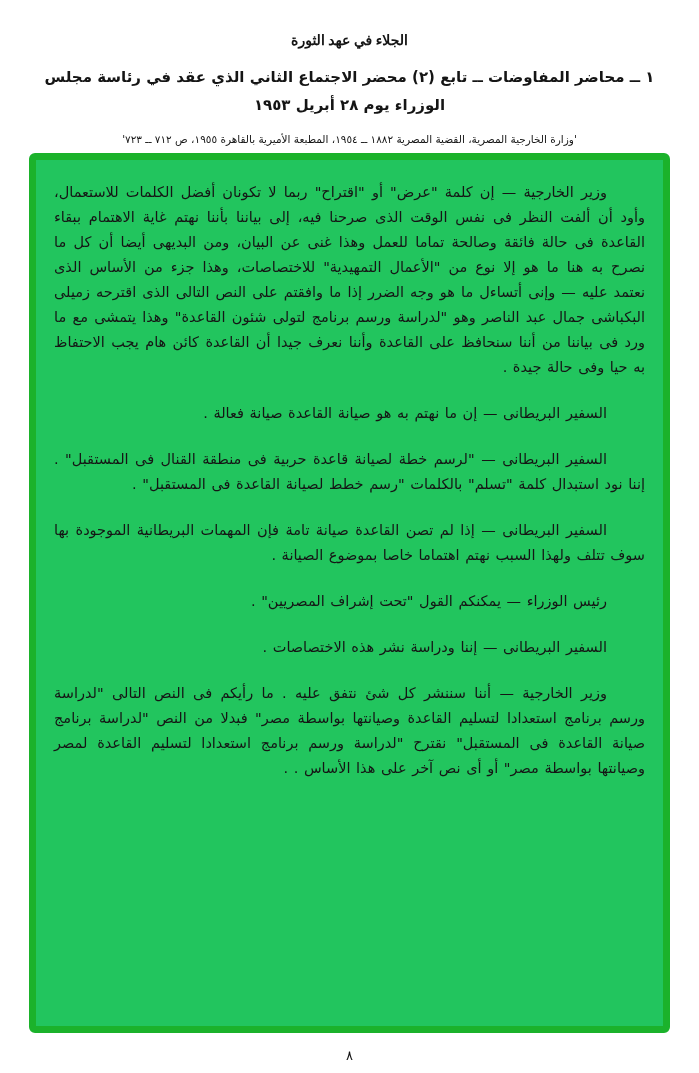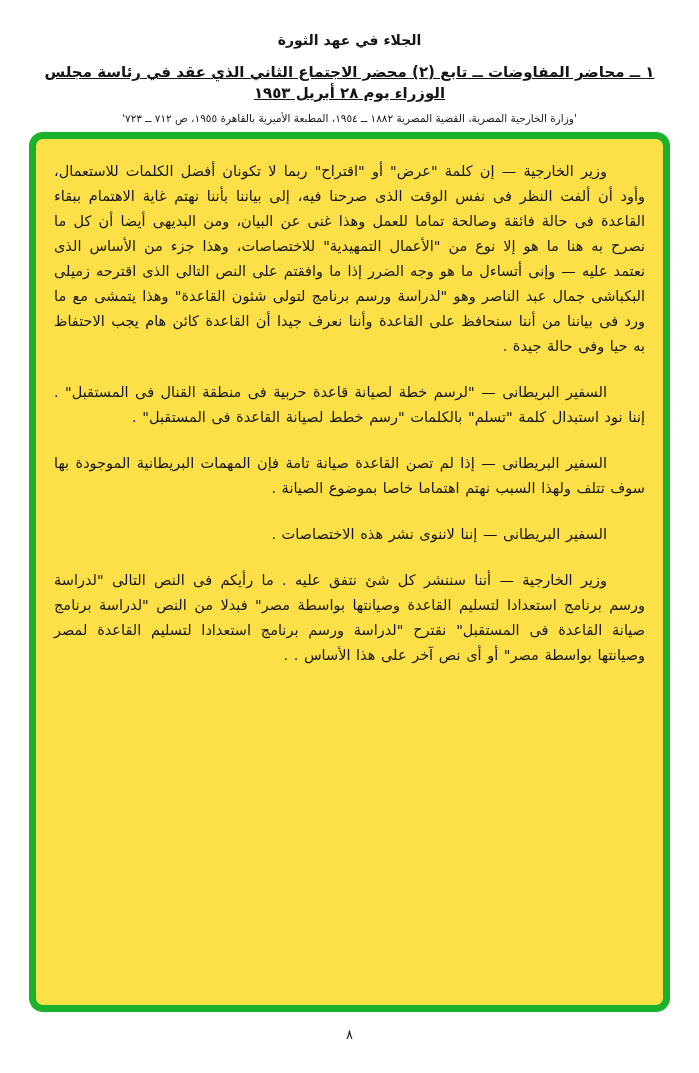--- a/index.html
+++ b/index.html
@@ -22,43 +22,43 @@
   }
   .hdr {
     direction: rtl;
     text-align: center;
   }
   .book-title {
     font-size: 14px;
     font-weight: bold;
     letter-spacing: 0.3px;
     margin-bottom: 14px;
+    font-family: Liberation Serif, serif;
   }
   .section-heading {
     font-size: 15px;
     font-weight: bold;
     padding: 0 26px;
-    line-height: 21px;
-    margin-bottom: 8px;
-    text-decoration: underline;
+    line-height: 28px;
+    margin-bottom: 14px;
   }
   .source-citation {
     font-size: 10.5px;
     font-weight: normal;
     margin-bottom: 8px;
   }
   .green-frame {
     direction: rtl;
     box-sizing: border-box;
     margin: 2px 29px 0 29px;
     border: 7px solid #1bb22b;
-    border-radius: 14px;
+    border-radius: 6px;
     padding: 20px 18px 22px 18px;
     min-height: 880px;
-    background: #fde047;
+    background: #22c55e;
   }
   .para {
     margin: 0 0 21px 0;
     font-size: 14.5px;
     line-height: 25px;
     text-align: justify;
     text-indent: 38px;
     word-spacing: 1px;
   }
   .para:last-child {
@@ -84,37 +84,45 @@
   </div>
 
   <div class="green-frame" style="border-color: rgb(27, 178, 43);">
 
     <p class="para">
       <span class="speaker">وزير الخارجية —</span>
       <span>إن كلمة "عرض" أو "اقتراح" ربما لا تكونان أفضل الكلمات للاستعمال، وأود أن ألفت النظر فى نفس الوقت الذى صرحنا فيه، إلى بياننا بأننا نهتم غاية الاهتمام ببقاء القاعدة فى حالة فائقة وصالحة تماما للعمل وهذا غنى عن البيان، ومن البديهى أيضا أن كل ما نصرح به هنا ما هو إلا نوع من "الأعمال التمهيدية" للاختصاصات، وهذا جزء من الأساس الذى نعتمد عليه — وإنى أتساءل ما هو وجه الضرر إذا ما وافقتم على النص التالى الذى اقترحه زميلى البكباشى جمال عبد الناصر وهو "لدراسة ورسم برنامج لتولى شئون القاعدة" وهذا يتمشى مع ما ورد فى بياننا من أننا سنحافظ على القاعدة وأننا نعرف جيدا أن القاعدة كائن هام يجب الاحتفاظ به حيا وفى حالة جيدة .</span>
     </p>
 
 
+    <p class="para">
+      <span class="speaker">السفير البريطانى —</span>
+      <span>إن ما نهتم به هو صيانة القاعدة صيانة فعالة .</span>
+    </p>
 
 
     <p class="para">
       <span class="speaker">السفير البريطانى —</span>
       <span>"لرسم خطة لصيانة قاعدة حربية فى منطقة القنال فى المستقبل" . إننا نود استبدال كلمة "تسلم" بالكلمات "رسم خطط لصيانة القاعدة فى المستقبل" .</span>
     </p>
 
 
     <p class="para">
       <span class="speaker">السفير البريطانى —</span>
       <span>إذا لم تصن القاعدة صيانة تامة فإن المهمات البريطانية الموجودة بها سوف تتلف ولهذا السبب نهتم اهتماما خاصا بموضوع الصيانة .</span>
     </p>
 
+    <p class="para">
+      <span class="speaker">رئيس الوزراء —</span>
+      <span>يمكنكم القول "تحت إشراف المصريين" .</span>
+    </p>
 
     <p class="para">
       <span class="speaker">السفير البريطانى —</span>
-      <span>إننا لاننوى نشر هذه الاختصاصات .</span>
+      <span>إننا ودراسة نشر هذه الاختصاصات .</span>
     </p>
 
     <p class="para">
       <span class="speaker">وزير الخارجية —</span>
       <span>أننا سننشر كل شئ نتفق عليه . ما رأيكم فى النص التالى "لدراسة ورسم برنامج استعدادا لتسليم القاعدة وصيانتها بواسطة مصر" فبدلا من النص "لدراسة برنامج صيانة القاعدة فى المستقبل" نقترح "لدراسة ورسم برنامج استعدادا لتسليم القاعدة لمصر وصيانتها بواسطة مصر" أو أى نص آخر على هذا الأساس . .</span>
     </p>
 
   </div>
 
   <div class="footer">

